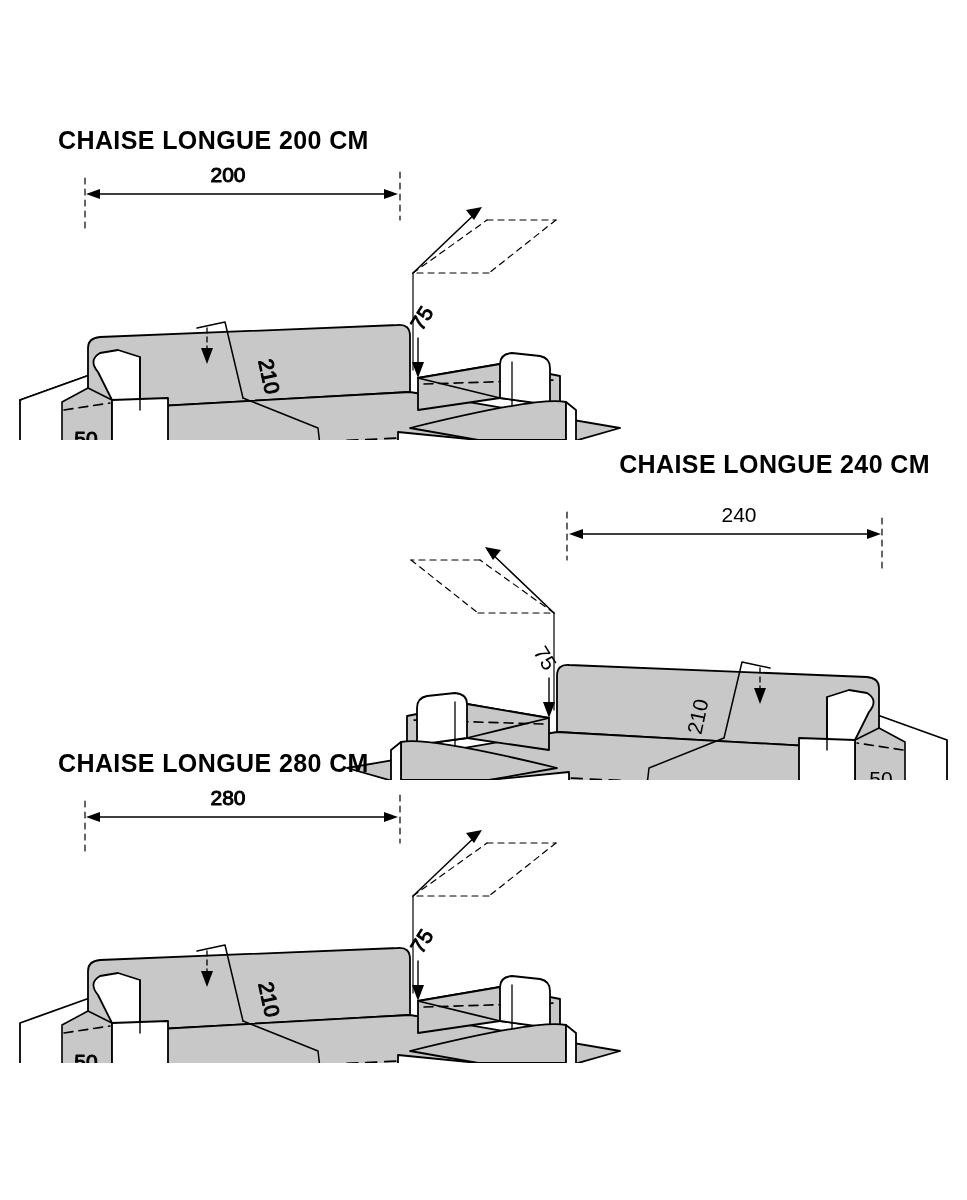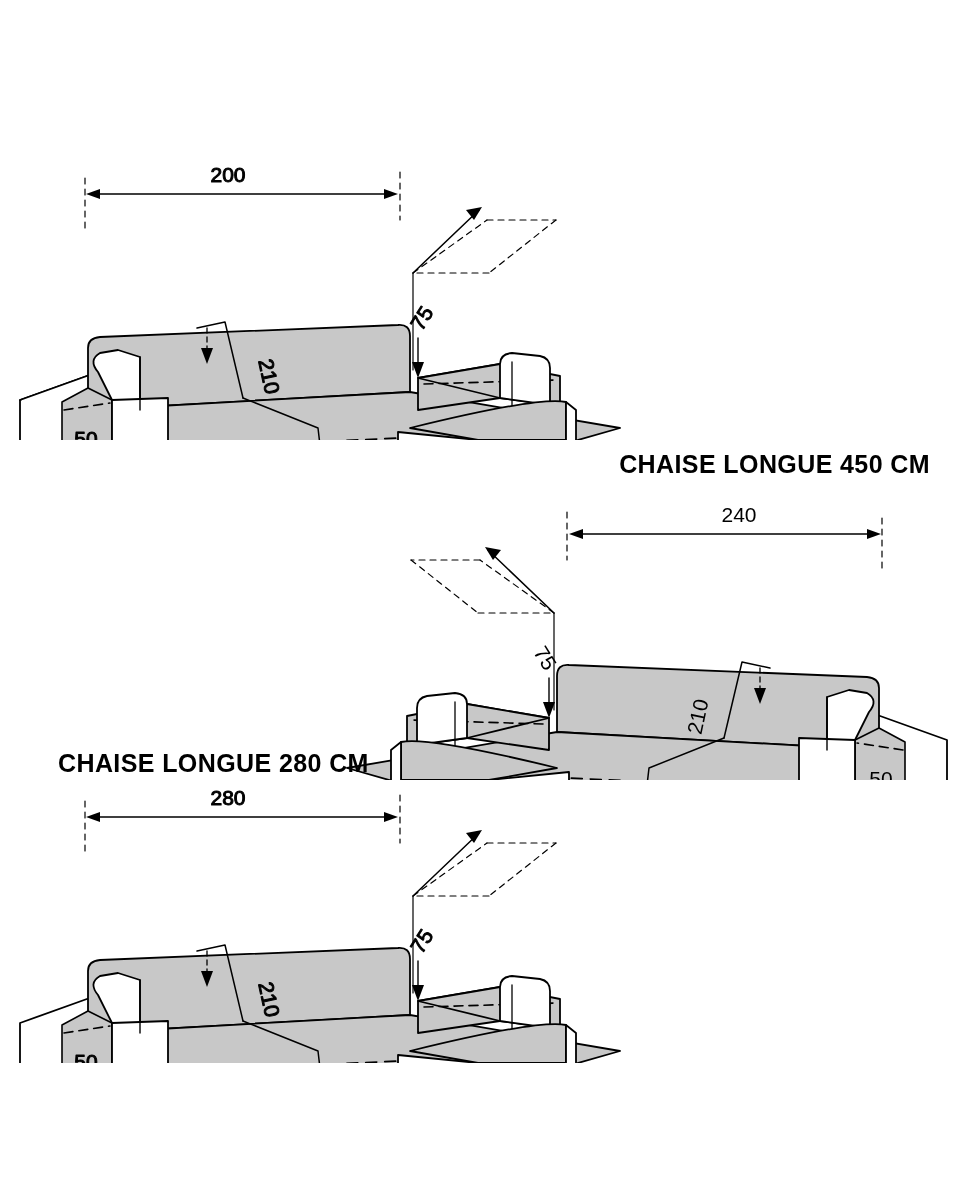--- a/index.html
+++ b/index.html
@@ -53,20 +53,21 @@
     font-size: 21px;
     fill: #000000;
   }
 </style>
 </head>
 <body>
 
 <div class="page">
 
   <div class="diagram-block" id="block-200">
+    <div class="title title-left">CHAISE LONGUE 200 CM</div>
 
     <svg class="figure" width="967" height="330" viewBox="0 0 967 330">
       <g stroke="#000" fill="none" stroke-linejoin="round" stroke-linecap="round">
 
         <g stroke-width="1.6">
           <line x1="85" y1="68" x2="85" y2="120" stroke-dasharray="6,5" stroke-width="1.2"></line>
           <line x1="400" y1="62" x2="400" y2="110" stroke-dasharray="6,5" stroke-width="1.2"></line>
           <line x1="92" y1="84" x2="392" y2="84"></line>
           <polygon points="86,84 100,79 100,89" fill="#000" stroke="none"></polygon>
           <polygon points="398,84 384,79 384,89" fill="#000" stroke="none"></polygon>
@@ -177,21 +178,21 @@
           <line x1="413" y1="163" x2="413" y2="260" stroke-width="1.2"></line>
           <line x1="418" y1="228" x2="418" y2="258"></line>
           <polygon points="418,268 412,252 424,252" fill="#000" stroke="none"></polygon>
         </g>
 
       </g>
     </svg>
   </div>
 
   <div class="diagram-block" id="block-240">
-    <div class="title title-right">CHAISE LONGUE 450 CM</div>
+    <div class="title title-right">CHAISE LONGUE 240 CM</div>
 
     <svg class="figure" width="967" height="330" viewBox="0 0 967 330">
 
       <g transform="translate(967,0) scale(-1,1)">
         <g stroke="#000" fill="none" stroke-linejoin="round" stroke-linecap="round">
 
           <g stroke-width="1.6">
             <line x1="85" y1="68" x2="85" y2="120" stroke-dasharray="6,5" stroke-width="1.2"></line>
             <line x1="400" y1="62" x2="400" y2="110" stroke-dasharray="6,5" stroke-width="1.2"></line>
             <line x1="92" y1="84" x2="392" y2="84"></line>

